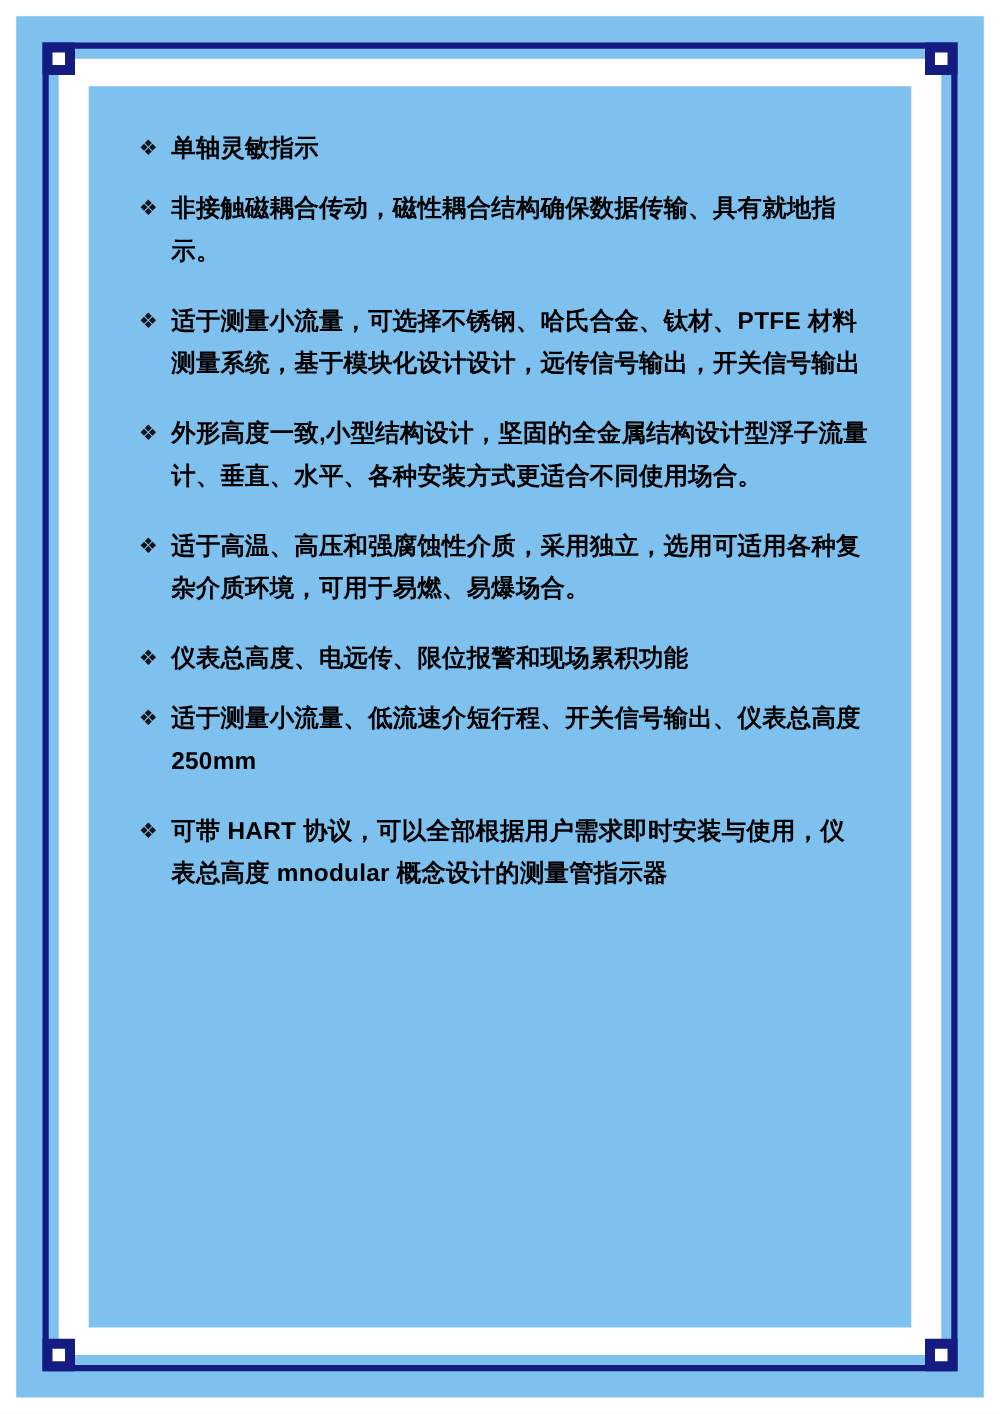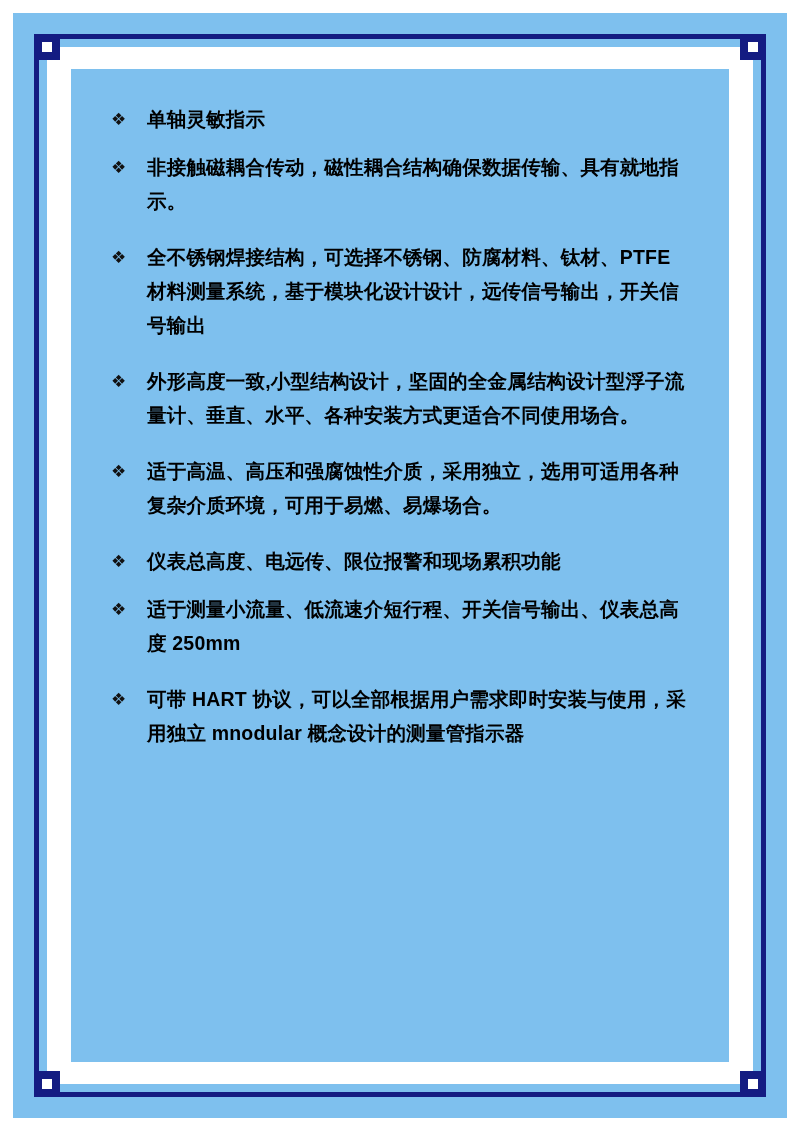--- a/index.html
+++ b/index.html
@@ -117,21 +117,20 @@
   .bullet-text {
     flex: 1 1 auto;
     color: #000000;
     font-size: 19.5px;
     line-height: 34px;
     font-weight: bold;
     letter-spacing: 0.2px;
     font-family: "Liberation Sans", "DejaVu Sans", sans-serif;
     text-align: left;
     word-break: break-word;
-    margin-left: 10px;
   }
 </style>
 </head>
 <body>
 
 <div class="page">
 
   <div class="outer-field"></div>
 
   <div class="navy-frame"></div>
@@ -156,21 +155,21 @@
         <span class="bullet-text">单轴灵敏指示</span>
       </li>
 
       <li class="bullet-item gap-large">
         <span class="bullet-marker">❖</span>
         <span class="bullet-text">非接触磁耦合传动，磁性耦合结构确保数据传输、具有就地指示。</span>
       </li>
 
       <li class="bullet-item gap-large">
         <span class="bullet-marker">❖</span>
-        <span class="bullet-text">全不锈钢焊接结构，可选择不锈钢、防腐材料、钛材、PTFE 材料测量系统，基于模块化设计设计，远传信号输出，开关信号输出</span>
+        <span class="bullet-text">适于测量小流量，可选择不锈钢、哈氏合金、钛材、PTFE 材料测量系统，基于模块化设计设计，远传信号输出，开关信号输出</span>
       </li>
 
       <li class="bullet-item gap-large">
         <span class="bullet-marker">❖</span>
         <span class="bullet-text">外形高度一致,小型结构设计，坚固的全金属结构设计型浮子流量计、垂直、水平、各种安装方式更适合不同使用场合。</span>
       </li>
 
       <li class="bullet-item gap-large">
         <span class="bullet-marker">❖</span>
         <span class="bullet-text">适于高温、高压和强腐蚀性介质，采用独立，选用可适用各种复杂介质环境，可用于易燃、易爆场合。</span>
@@ -181,19 +180,19 @@
         <span class="bullet-text">仪表总高度、电远传、限位报警和现场累积功能</span>
       </li>
 
       <li class="bullet-item gap-large">
         <span class="bullet-marker">❖</span>
         <span class="bullet-text">适于测量小流量、低流速介短行程、开关信号输出、仪表总高度 250mm</span>
       </li>
 
       <li class="bullet-item">
         <span class="bullet-marker">❖</span>
-        <span class="bullet-text">可带 HART 协议，可以全部根据用户需求即时安装与使用，采用独立 mnodular 概念设计的测量管指示器</span>
+        <span class="bullet-text">可带 HART 协议，可以全部根据用户需求即时安装与使用，仪表总高度 mnodular 概念设计的测量管指示器</span>
       </li>
 
     </ul>
   </div>
 
 </div>
 
 </body></html>

